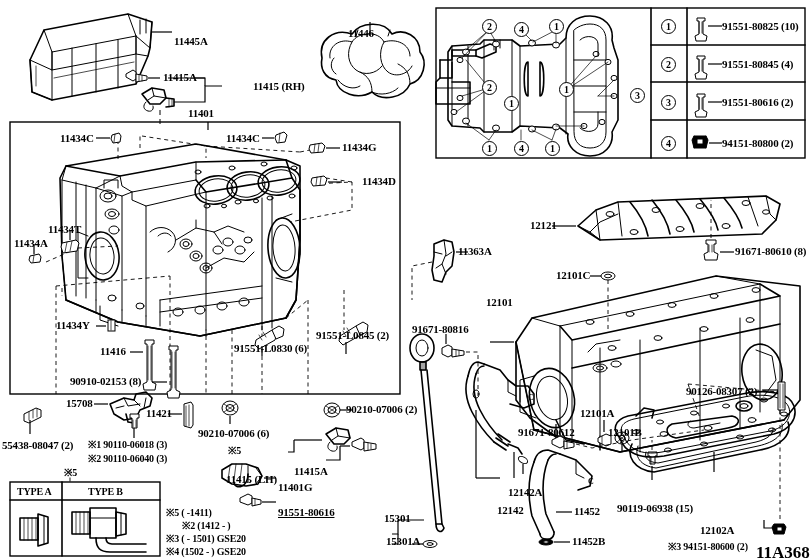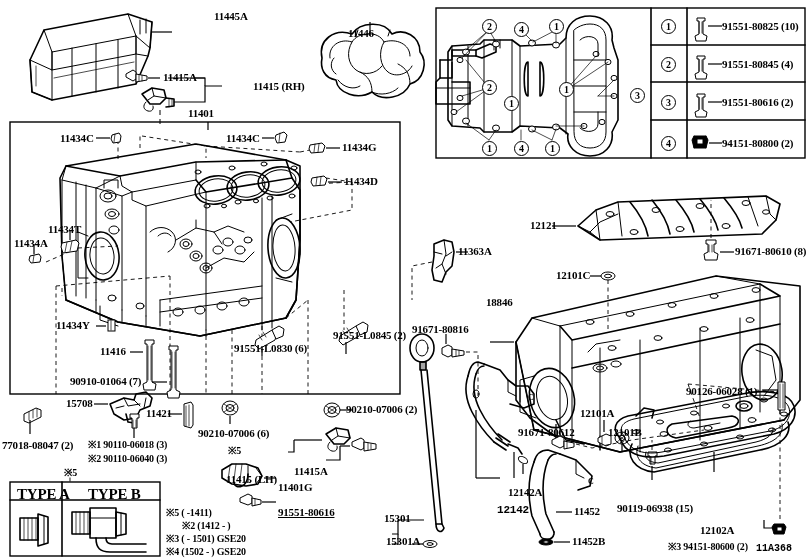--- a/index.html
+++ b/index.html
@@ -25,22 +25,22 @@
     position: absolute;
     font-family: "Liberation Serif", "DejaVu Serif", serif;
     font-weight: bold;
     font-size: 11px;
     color: #000;
     white-space: nowrap;
     letter-spacing: -0.2px;
     line-height: 1;
   }
   .lbl.sm { font-size: 10px; }
-  .lbl.tbl { font-size: 15px; }
-  .lbl.code { font-size: 10px; letter-spacing: 0px; font-family: Liberation Mono, monospace; }
+  .lbl.tbl { font-size: 10px; }
+  .lbl.code { font-size: 17px; letter-spacing: 0px; }
   .box {
     position: absolute;
     border: 1.4px solid #000;
     background: transparent;
   }
   .circnum {
     position: absolute;
     width: 15px; height: 15px;
     border: 1.3px solid #000;
     border-radius: 50%;
@@ -761,41 +761,41 @@
     <path class="dashf" d="M688,384 L700,418"></path>
 
     <g>
       <path class="fillk" d="M774,524 l10,0 l2,3 l-2,7 l-10,0 l-2,-7 z"></path>
       <path class="fillw" d="M777,527 l5,0 l0,4 l-5,0 z"></path>
     </g>
     <path class="leadr" d="M774,528 L764,528 L764,520"></path>
     <path class="dashf" d="M780,410 L780,522"></path>
   </svg>
 
-  <div class="lbl" style="left:174px; top:11px;margin-left:40px;">11445A</div>
+  <div class="lbl" style="left:174px; top:36px;">11445A</div>
   <div class="lbl" style="left:348px; top:28px;">11446</div>
   <div class="lbl" style="left:163px; top:72px;">11415A</div>
   <div class="lbl" style="left:210px; top:81px;margin-left:43px;">11415 (RH)</div>
   <div class="lbl" style="left:188px; top:108px;">11401</div>
 
   <div class="lbl" style="left:60px; top:133px;">11434C</div>
   <div class="lbl" style="left:226px; top:133px;">11434C</div>
   <div class="lbl" style="left:342px; top:142px;">11434G</div>
-  <div class="lbl" style="left:344px; top:176px;">11434D</div>
+  <div class="lbl" style="left:362px; top:176px;">11434D</div>
   <div class="lbl" style="left:48px; top:224px;">11434T</div>
   <div class="lbl" style="left:14px; top:238px;">11434A</div>
   <div class="lbl" style="left:56px; top:320px;">11434Y</div>
   <div class="lbl" style="left:100px; top:346px;">11416</div>
-  <div class="lbl" style="left:70px; top:376px;">90910-01064 (7)</div>
+  <div class="lbl" style="left:70px; top:376px;">90910-02153 (8)</div>
   <div class="lbl" style="left:234px; top:343px;">91551-L0830 (6)</div>
-  <div class="lbl" style="left:333px; top:330px;">91551-L0845 (2)</div>
+  <div class="lbl" style="left:316px; top:330px;">91551-L0845 (2)</div>
 
   <div class="lbl" style="left:66px; top:398px;">15708</div>
   <div class="lbl" style="left:146px; top:408px;">11421</div>
-  <div class="lbl" style="left:2px; top:440px;">77018-08047 (2)</div>
+  <div class="lbl" style="left:2px; top:440px;">55438-08047 (2)</div>
   <div class="lbl sm" style="left:88px; top:440px;">※1 90110-06018 (3)</div>
   <div class="lbl sm" style="left:88px; top:454px;">※2 90110-06040 (3)</div>
   <div class="lbl" style="left:198px; top:428px;">90210-07006 (6)</div>
   <div class="lbl" style="left:346px; top:404px;">90210-07006 (2)</div>
   <div class="lbl sm" style="left:228px; top:446px;">※5</div>
   <div class="lbl" style="left:226px; top:474px;text-align:right;">11415 (LH)</div>
   <div class="lbl" style="left:294px; top:466px;">11415A</div>
   <div class="lbl" style="left:278px; top:482px;">11401G</div>
   <div class="lbl" style="left:278px; top:507px;text-decoration:underline;">91551-80616</div>
 
@@ -805,32 +805,32 @@
 
   <div class="lbl sm" style="left:166px; top:508px;">※5 (      -1411)</div>
   <div class="lbl sm" style="left:182px; top:521px;">※2 (1412 -      )</div>
   <div class="lbl sm" style="left:166px; top:534px;">※3 (      - 1501) GSE20</div>
   <div class="lbl sm" style="left:166px; top:547px;">※4 (1502 -      ) GSE20</div>
 
   <div class="lbl" style="left:530px; top:220px;">12121</div>
   <div class="lbl" style="left:735px; top:246px;">91671-80610 (8)</div>
   <div class="lbl" style="left:458px; top:246px;">11363A</div>
   <div class="lbl" style="left:556px; top:270px;">12101C</div>
-  <div class="lbl" style="left:486px; top:297px;">18846</div>
+  <div class="lbl" style="left:486px; top:297px;">12101</div>
   <div class="lbl" style="left:412px; top:324px;">91671-80816</div>
   <div class="lbl" style="left:384px; top:513px;">15301</div>
   <div class="lbl" style="left:386px; top:536px;">15301A</div>
   <div class="lbl" style="left:580px; top:408px;">12101A</div>
   <div class="lbl" style="left:518px; top:427px;">91671-80612</div>
   <div class="lbl" style="left:608px; top:427px;">12101B</div>
   <div class="lbl" style="left:617px; top:503px;">90119-06938 (15)</div>
   <div class="lbl" style="left:700px; top:525px;">12102A</div>
-  <div class="lbl" style="left:686px; top:386px;">90126-06028 (1)</div>
+  <div class="lbl" style="left:686px; top:386px;">90126-08307 (2)</div>
   <div class="lbl" style="left:508px; top:487px;">12142A</div>
-  <div class="lbl" style="left:497px; top:505px;font-family:Liberation Mono, monospace;">12142</div>
+  <div class="lbl" style="left:497px; top:505px;">12142</div>
   <div class="lbl" style="left:574px; top:506px;">11452</div>
   <div class="lbl" style="left:572px; top:536px;">11452B</div>
   <div class="lbl sm" style="left:668px; top:542px;">※3 94151-80600 (2)</div>
 
   <div class="lbl code" style="left:756px; top:544px;">11A368</div>
 
   <div class="circnum" style="left:661px; top:19px;">1</div>
   <div class="circnum" style="left:661px; top:57px;">2</div>
   <div class="circnum" style="left:661px; top:95px;">3</div>
   <div class="circnum" style="left:661px; top:136px;">4</div>

